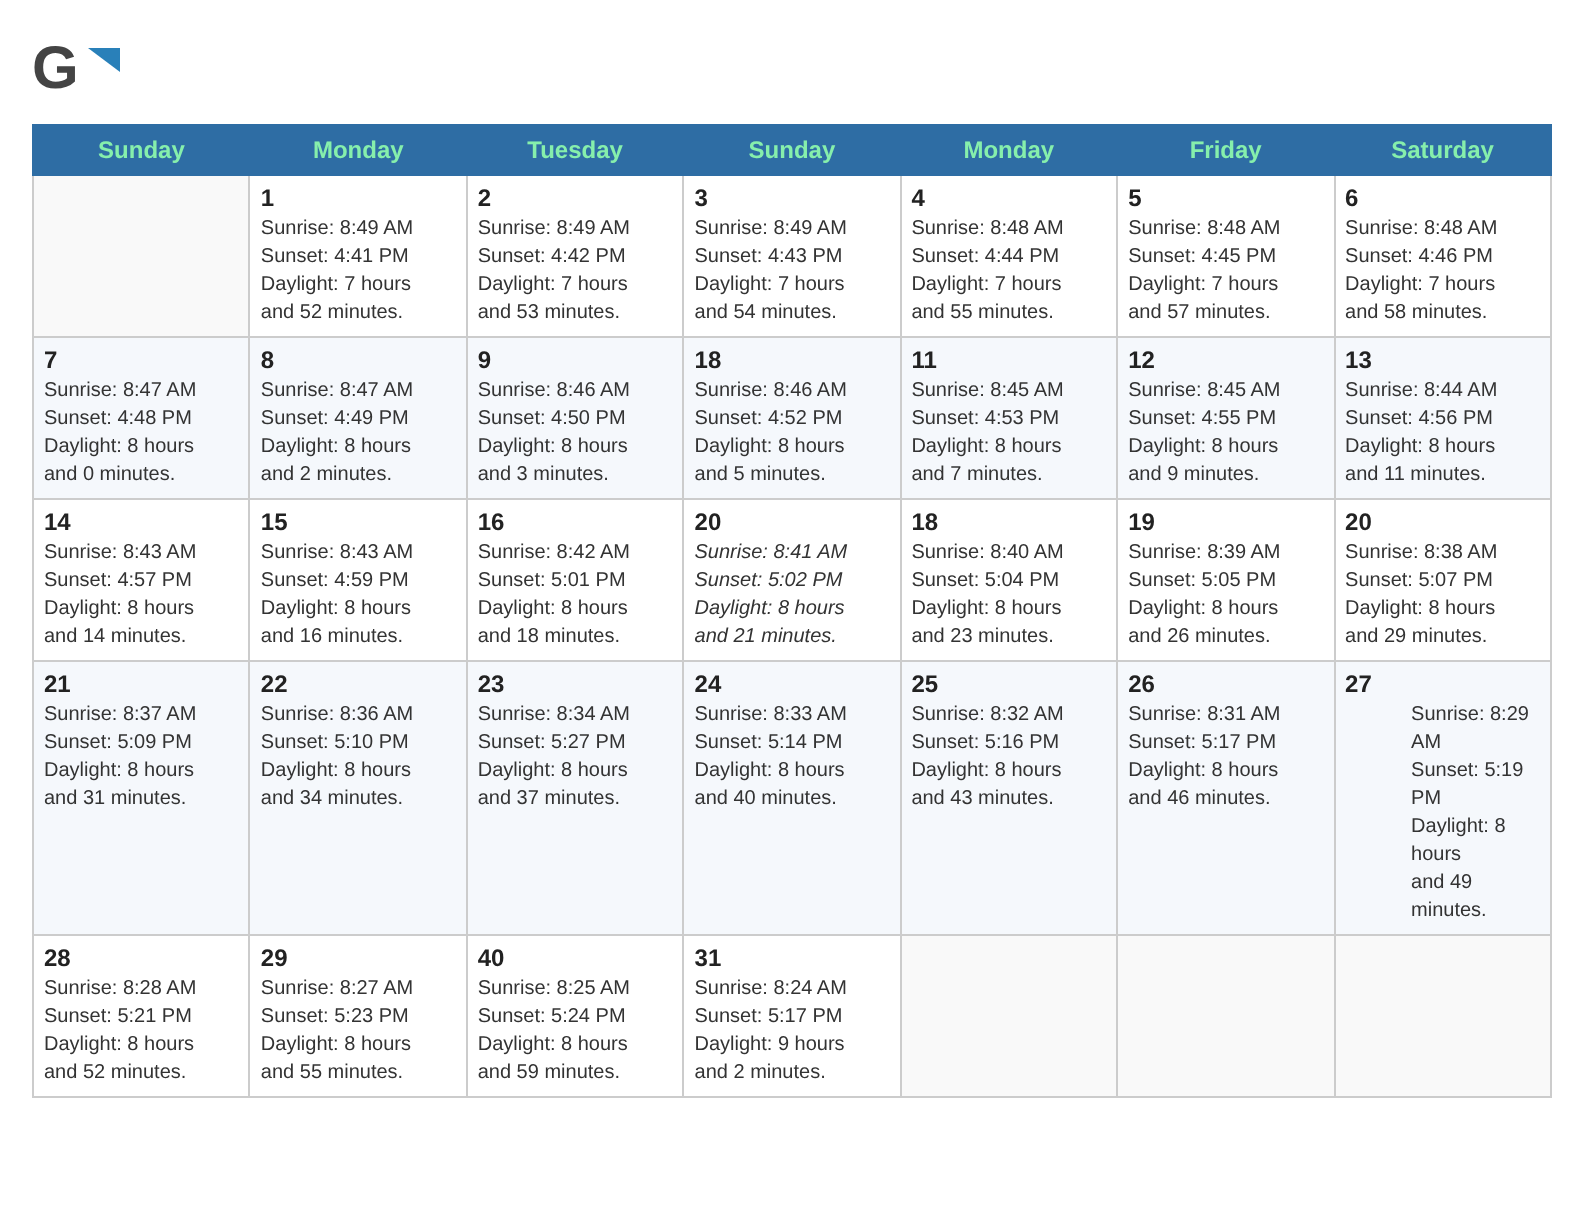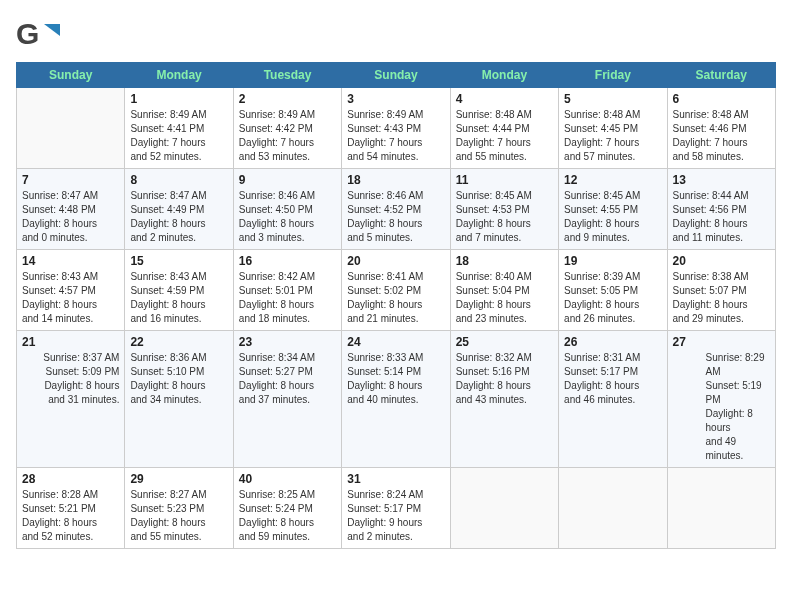--- a/index.html
+++ b/index.html
@@ -224,21 +224,21 @@
         </td>
         <td>
           <div class="day-number">16</div>
           <div class="day-info" style="white-space: pre-line;">Sunrise: 8:42 AM
 Sunset: 5:01 PM
 Daylight: 8 hours
 and 18 minutes.</div>
         </td>
         <td>
           <div class="day-number">20</div>
-          <div class="day-info" style="white-space: pre-line;">Sunrise: 8:41 AM
+          <div class="day-info" style="white-space: pre-line; font-style: italic;">Sunrise: 8:41 AM
 Sunset: 5:02 PM
 Daylight: 8 hours
 and 21 minutes.</div>
         </td>
         <td>
           <div class="day-number">18</div>
           <div class="day-info" style="white-space: pre-line;">Sunrise: 8:40 AM
 Sunset: 5:04 PM
 Daylight: 8 hours
 and 23 minutes.</div>
@@ -254,21 +254,21 @@
           <div class="day-number">20</div>
           <div class="day-info" style="white-space: pre-line;">Sunrise: 8:38 AM
 Sunset: 5:07 PM
 Daylight: 8 hours
 and 29 minutes.</div>
         </td>
       </tr>
       <tr>
         <td>
           <div class="day-number">21</div>
-          <div class="day-info" style="white-space: pre-line; text-align: right;">Sunrise: 8:37 AM
+          <div class="day-info" style="white-space: pre-line;">Sunrise: 8:37 AM
 Sunset: 5:09 PM
 Daylight: 8 hours
 and 31 minutes.</div>
         </td>
         <td>
           <div class="day-number">22</div>
           <div class="day-info" style="white-space: pre-line;">Sunrise: 8:36 AM
 Sunset: 5:10 PM
 Daylight: 8 hours
 and 34 minutes.</div>

